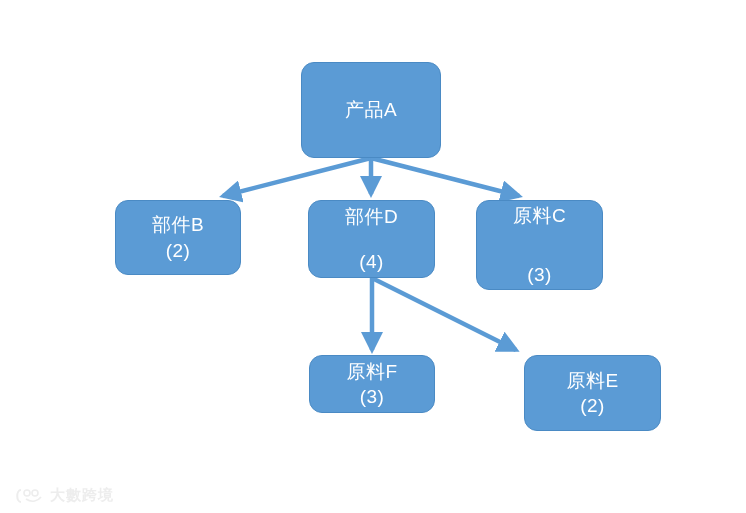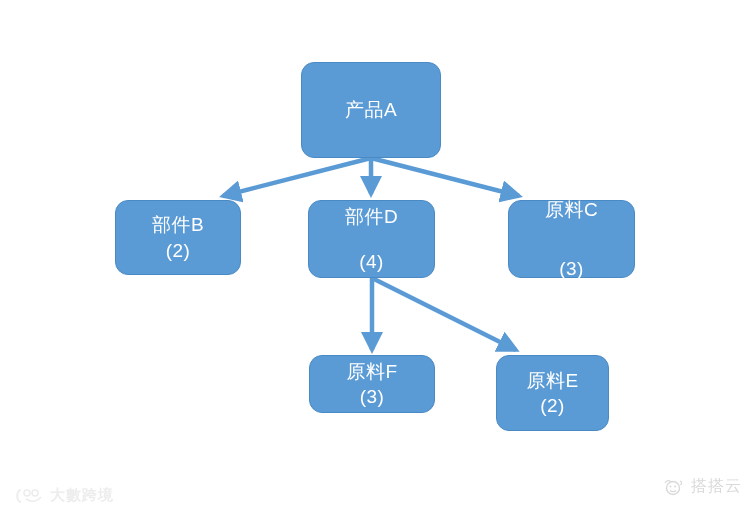--- a/index.html
+++ b/index.html
@@ -109,54 +109,41 @@
   <div class="node" style="left:107px; top:200px; width:126px; height:75px;">
     <span>部件B</span>
     <span class="qty">(2)</span>
   </div>
 
   <div class="node" style="left:300px; top:200px; width:127px; height:78px;gap:20px;">
     <span>部件D</span>
     <span class="qty">(4)</span>
   </div>
 
-  <div class="node" style="left:500px; top:200px; width:127px; height:78px;gap:33px;">
+  <div class="node" style="left:468px; top:200px; width:127px; height:90px;gap:33px;">
     <span>原料C</span>
     <span class="qty">(3)</span>
   </div>
 
   <div class="node" style="left:301px; top:355px; width:126px; height:58px;">
     <span>原料F</span>
     <span class="qty">(3)</span>
   </div>
 
-  <div class="node" style="left:488px; top:355px; width:113px; height:76px;">
+  <div class="node" style="left:516px; top:355px; width:137px; height:76px;">
     <span>原料E</span>
     <span class="qty">(2)</span>
   </div>
 
   <div class="watermark wm-left">
     <span class="logo">
       <svg width="30" height="16" viewBox="0 0 30 16">
         <path d="M7 2 C2 2, 2 14, 7 14" stroke="#ededed" stroke-width="2" fill="none"></path>
         <circle cx="13" cy="5" r="3" stroke="#ededed" stroke-width="1.6" fill="none"></circle>
         <circle cx="21" cy="5" r="3" stroke="#ededed" stroke-width="1.6" fill="none"></circle>
         <path d="M12 11 C18 15, 24 13, 27 9" stroke="#ededed" stroke-width="1.6" fill="none"></path>
       </svg>
     </span>
     <span>大數跨境</span>
   </div>
 
-  <div class="watermark wm-right">
-    <span class="logo">
-      <svg width="24" height="20" viewBox="0 0 24 20">
-        <circle cx="12" cy="11" r="6.5" stroke="#d9d9d9" stroke-width="1.4" fill="none"></circle>
-        <circle cx="9.5" cy="9.5" r="1" fill="#d9d9d9"></circle>
-        <circle cx="14" cy="9.5" r="1" fill="#d9d9d9"></circle>
-        <path d="M9 13.5 C10.5 15, 13.5 15, 15 13.5" stroke="#d9d9d9" stroke-width="1.2" fill="none"></path>
-        <path d="M4 6 C6 3, 9 3, 10 5" stroke="#d9d9d9" stroke-width="1.2" fill="none"></path>
-        <path d="M19 4 C21 5, 21 7, 19.5 8" stroke="#d9d9d9" stroke-width="1.2" fill="none"></path>
-      </svg>
-    </span>
-    <span>搭搭云</span>
-  </div>
 
 </div>
 
 </body></html>

